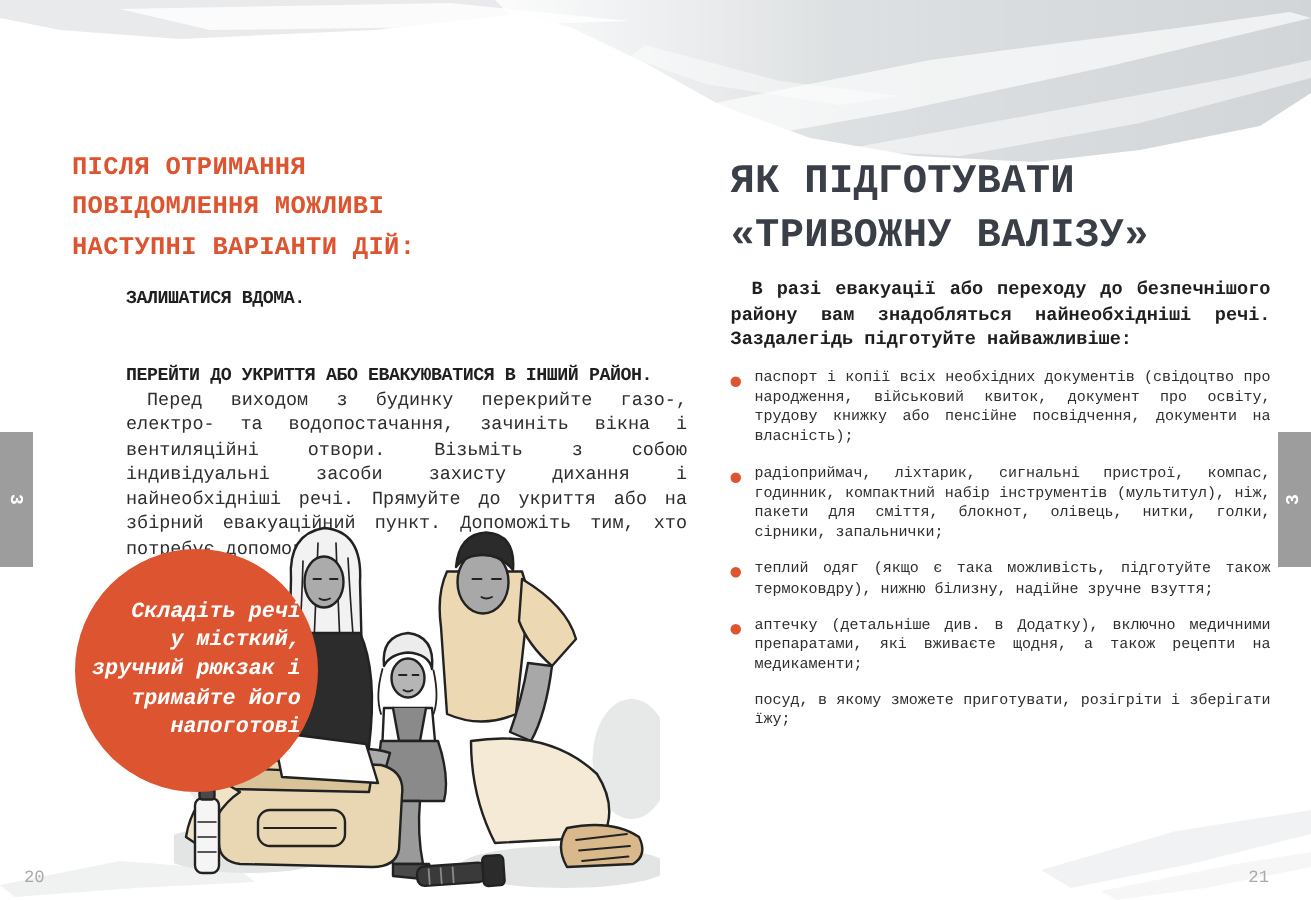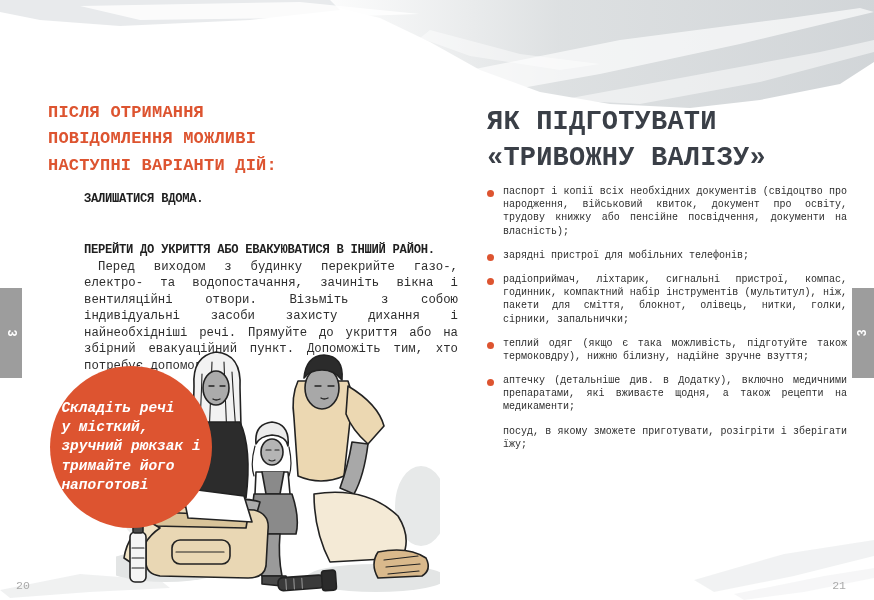--- a/index.html
+++ b/index.html
@@ -28,21 +28,21 @@
     font-size:12.2px;font-weight:bold;color:#1f1f1f;letter-spacing:-0.3px;
     white-space:nowrap;margin:0 0 2px 0;
   }
   .section-body{
     font-size:12.3px;line-height:1.34;text-align:justify;margin:0;
     text-indent:14px;color:#2e2e2e;
   }
   .badge-circle{
     position:absolute;left:50px;top:366px;width:162px;height:162px;border-radius:50%;
     background:var(--accent,#DD5430);display:flex;align-items:center;justify-content:center;
-    text-align:left;color:#ffffff;font-size:14.5px;font-weight:bold;font-style:italic;
+    text-align:right;color:#ffffff;font-size:14.5px;font-weight:bold;font-style:italic;
     line-height:1.32;white-space:pre-line;z-index:3;
   }
   .illustration{position:absolute;left:116px;top:326px;width:324px;height:274px;z-index:2;}
   
   .title-dark{
     position:absolute;left:50px;top:104px;width:360px;
     color:#3A3F47;font-size:27px;font-weight:bold;line-height:1.35;
     text-align:left;white-space:pre-line;letter-spacing:.2px;
   }
   .right-col{position:absolute;left:50px;top:185px;width:360px;}
@@ -189,24 +189,24 @@
     </div>
     <div class="page-num page-num-left">20</div>
   </div>
 
   <div class="page page-right">
 
     <div class="title-dark">ЯК ПІДГОТУВАТИ
 «ТРИВОЖНУ ВАЛІЗУ»</div>
 
     <div class="right-col">
+      <p class="intro">В разі евакуації або переходу до безпечнішого району вам знадобляться найнеобхідніші речі. Заздалегідь підготуйте найважливіше:</p>
 
       <ul class="item-list">
         <li><span class="bullet-dot"></span><span>паспорт і копії всіх необхідних документів (свідоцтво про народження, військовий квиток, документ про освіту, трудову книжку або пенсійне посвідчення, документи на власність);</span></li>
-        <li><span class="bullet-dot"></span><span>зарядні пристрої для мобільних телефонів;</span></li>
         <li><span class="bullet-dot"></span><span>радіоприймач, ліхтарик, сигнальні пристрої, компас, годинник, компактний набір інструментів (мультитул), ніж, пакети для сміття, блокнот, олівець, нитки, голки, сірники, запальнички;</span></li>
         <li><span class="bullet-dot"></span><span>теплий одяг (якщо є така можливість, підготуйте також термоковдру), нижню білизну, надійне зручне взуття;</span></li>
         <li><span class="bullet-dot"></span><span>аптечку (детальніше див. в Додатку), включно медичними препаратами, які вживаєте щодня, а також рецепти на медикаменти;</span></li>
         <li><span>посуд, в якому зможете приготувати, розігріти і зберігати їжу;</span></li>
 
       </ul>
 
     </div>
 
     <div class="side-tab side-tab-right">

